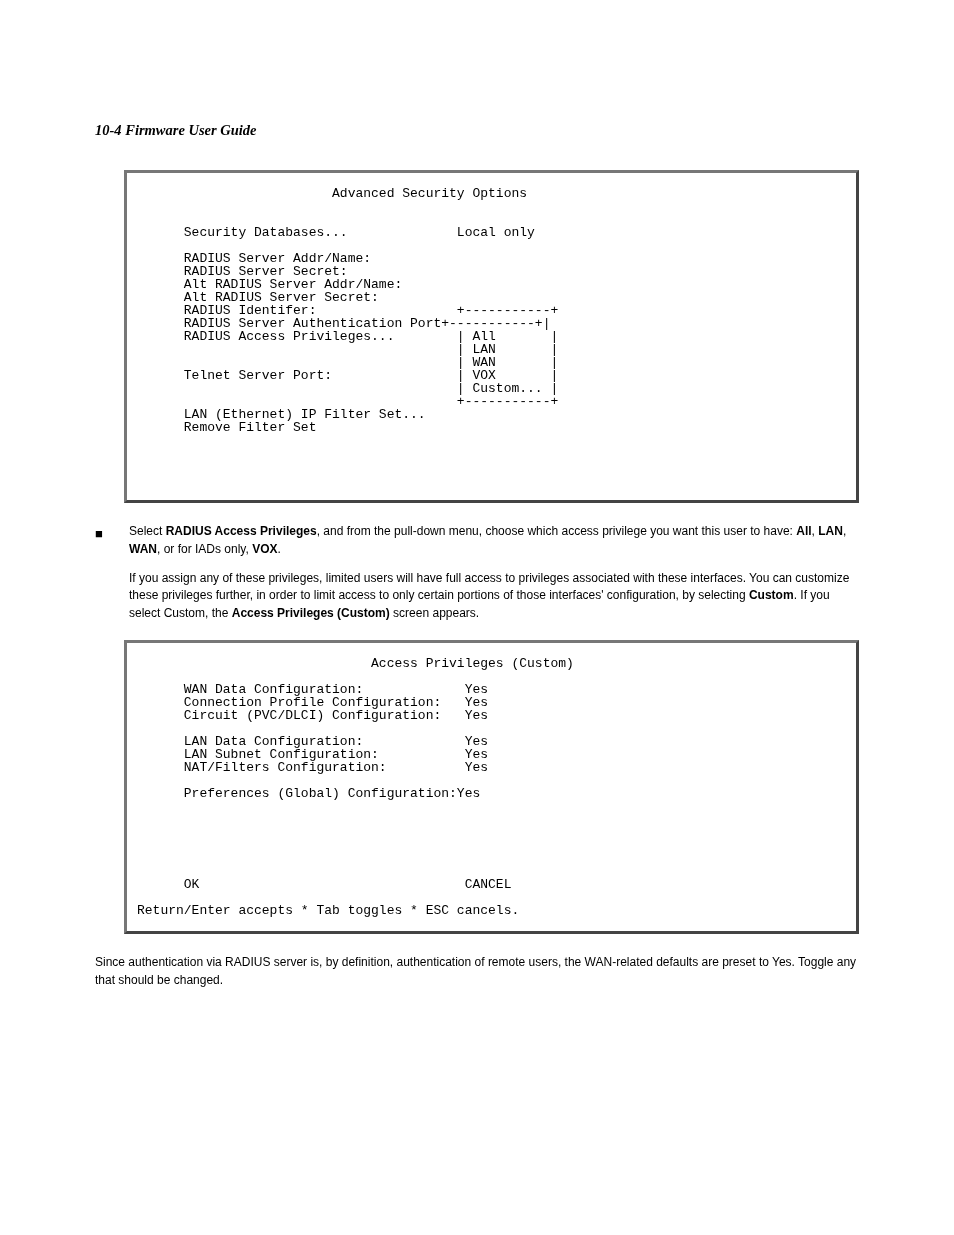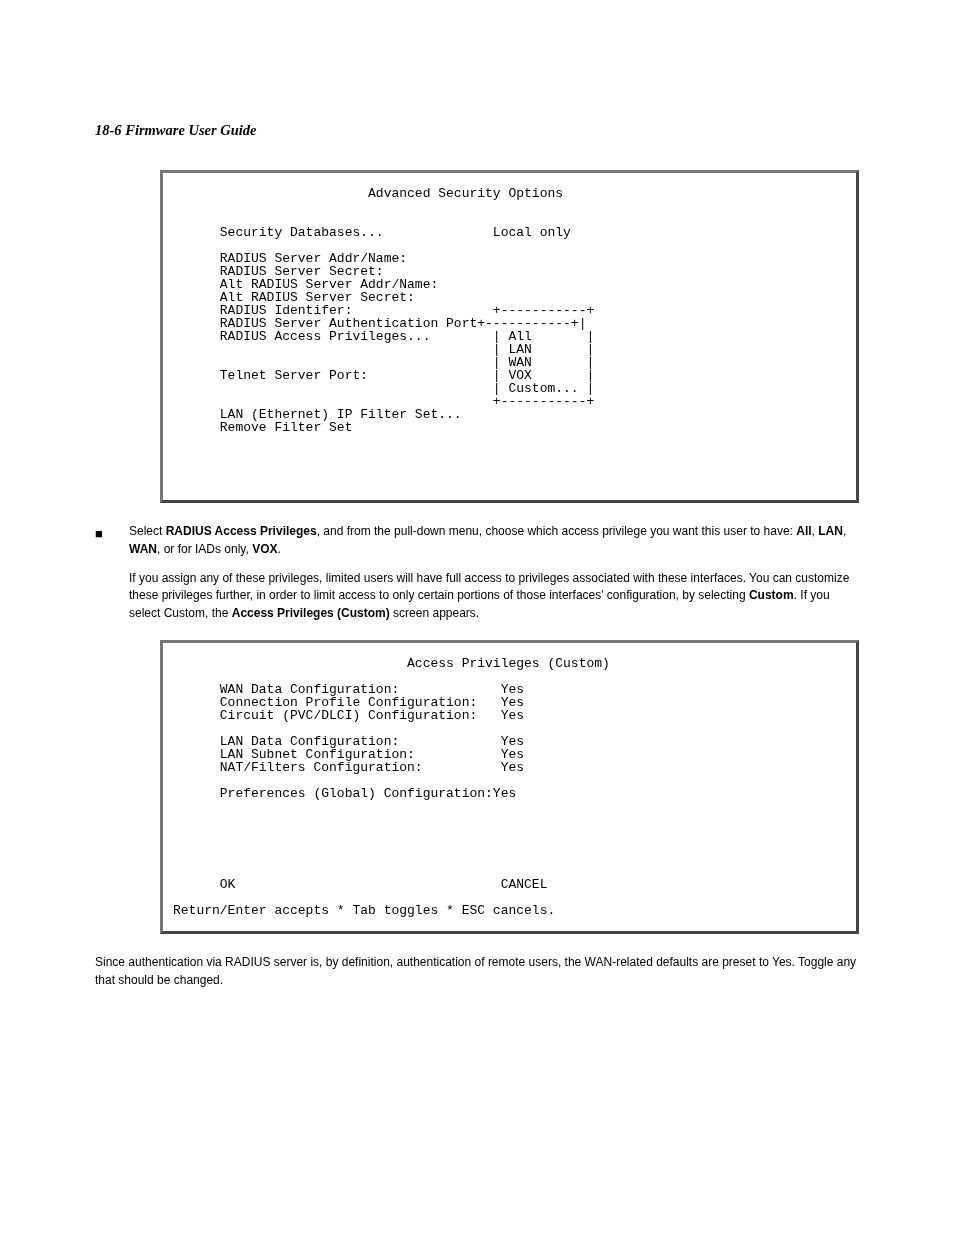--- a/index.html
+++ b/index.html
@@ -19,21 +19,21 @@
       font-weight: bold;
       font-size: 14.5px;
       margin-bottom: 30px;
     }
     .terminal-box {
       border-top: 3px solid #777;
       border-left: 3px solid #777;
       border-right: 3px solid #444;
       border-bottom: 3px solid #444;
       padding: 14px 10px;
-      margin-left: 65px;
+      margin-left: 29px;
       margin-right: 0;
       margin-bottom: 20px;
       font-family: 'Courier New', Courier, monospace;
       font-size: 13px;
       white-space: pre;
       line-height: 1.0;
     }
     .bullet-wrap {
       display: flex;
       align-items: flex-start;
@@ -56,21 +56,21 @@
     .bold { font-weight: bold; }
     .final-para {
       font-size: 12px;
       line-height: 1.45;
       margin-top: 18px;
     }
   </style>
 </head>
 <body>
 
-<div class="page-header">18-6  Firmware User Guide</div>
+<div class="page-header">10-4  Firmware User Guide</div>
 
 <div class="terminal-box">                         Advanced Security Options
 
 
       Security Databases...              Local only
 
       RADIUS Server Addr/Name:
       RADIUS Server Secret:
       Alt RADIUS Server Addr/Name:
       Alt RADIUS Server Secret:

